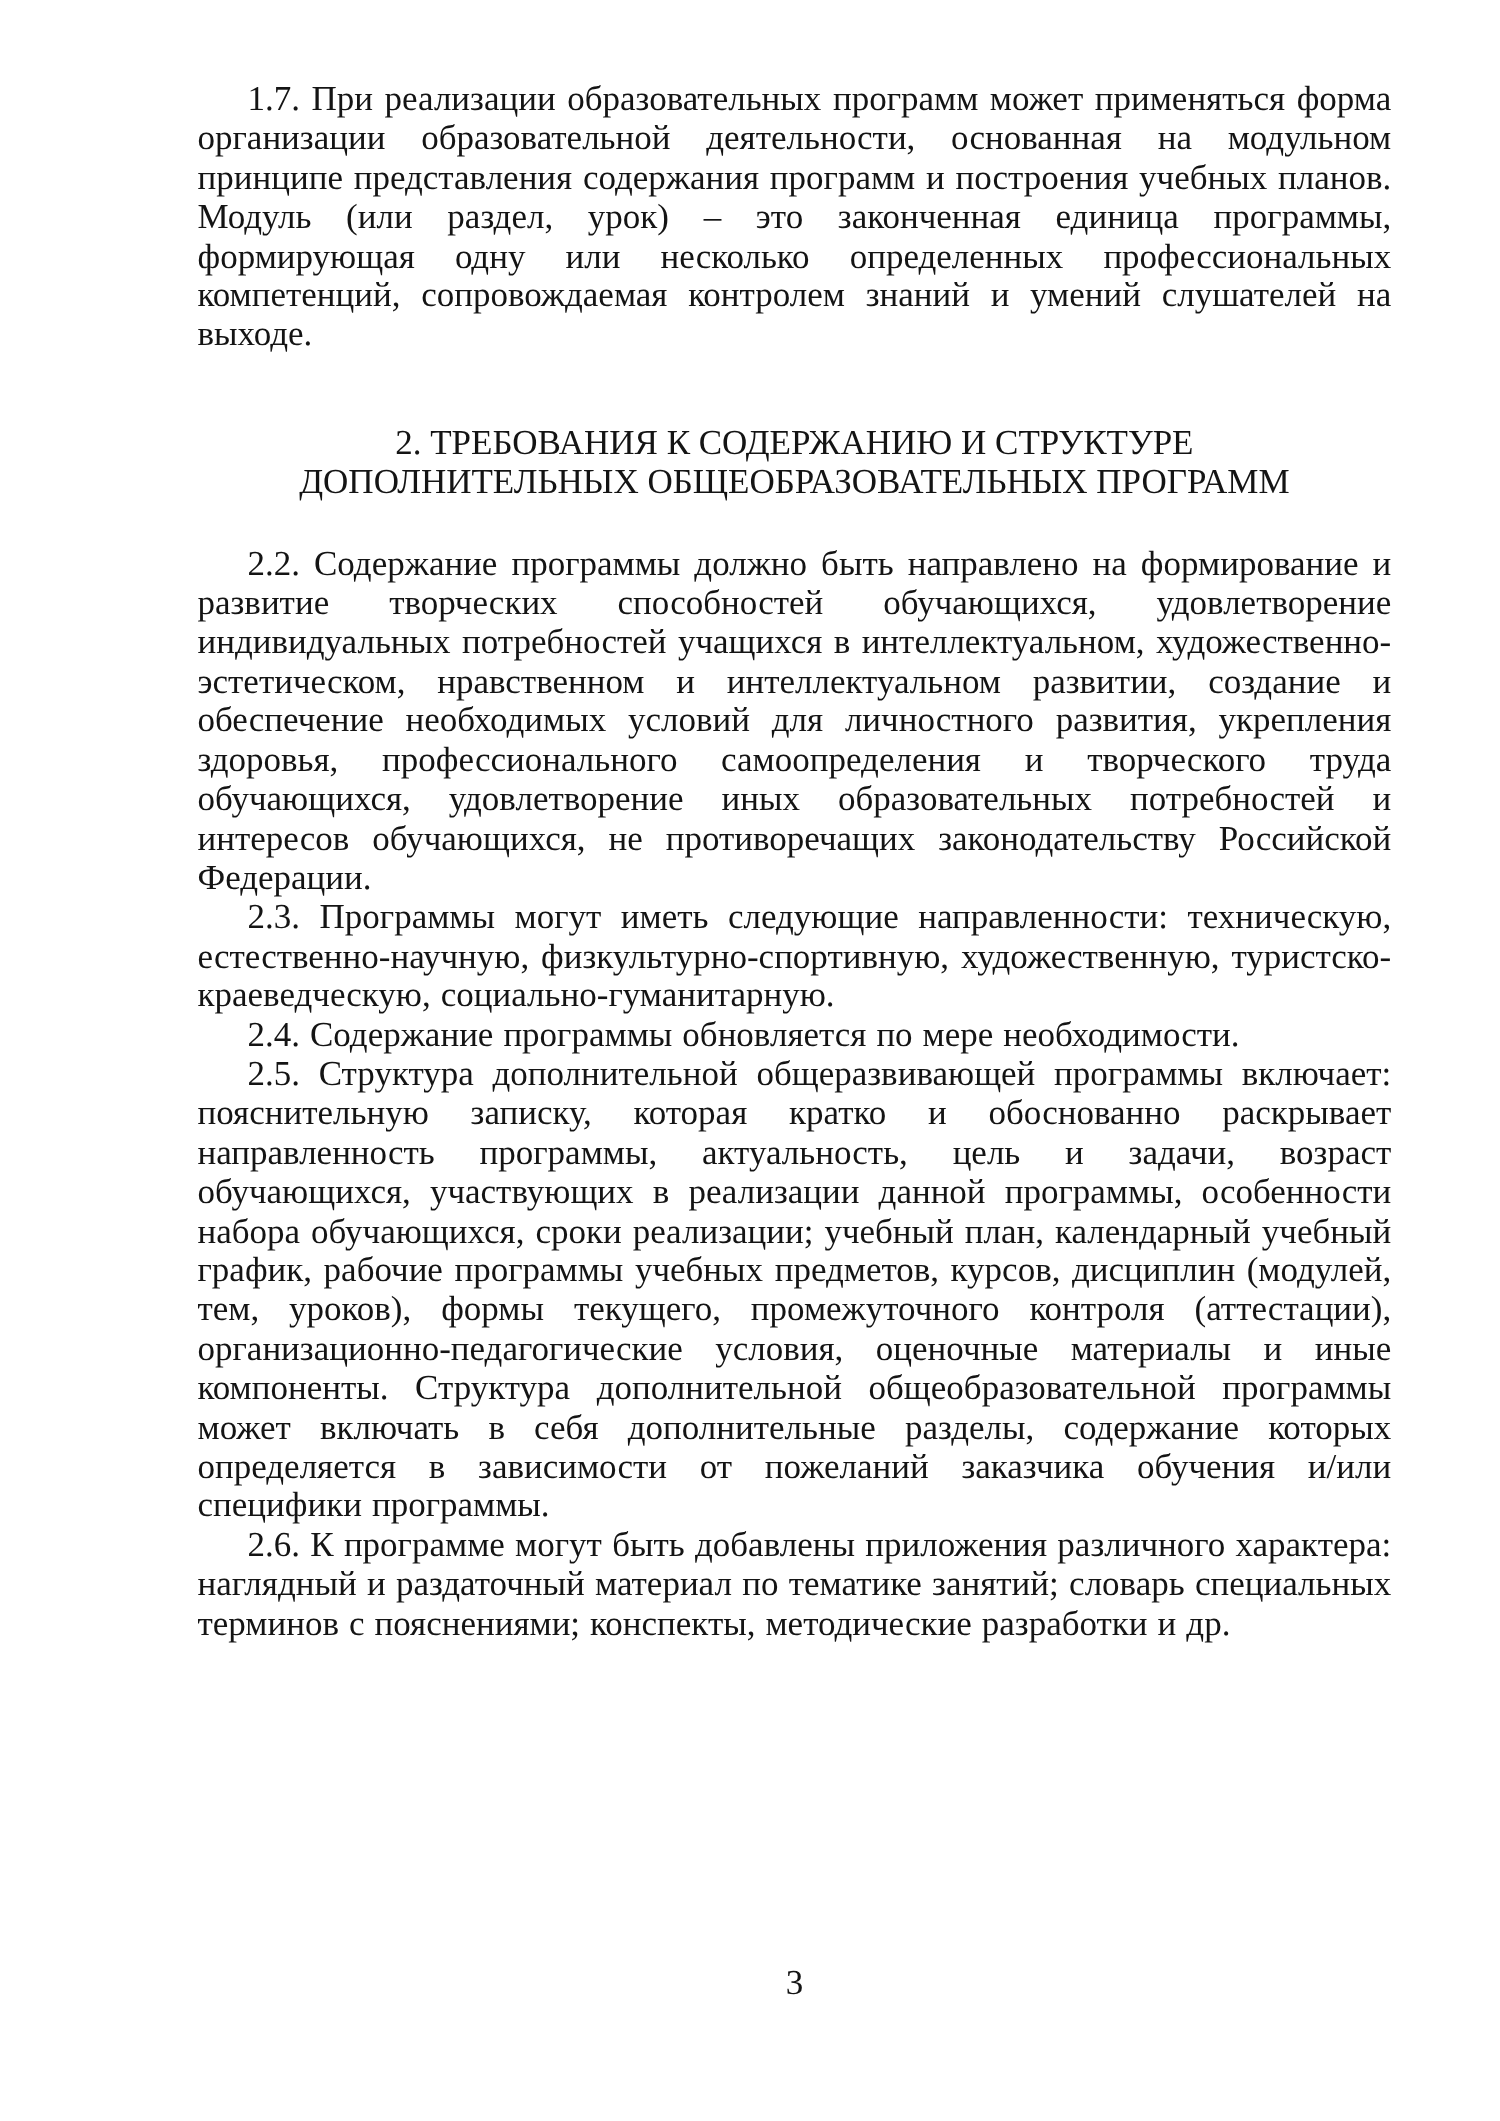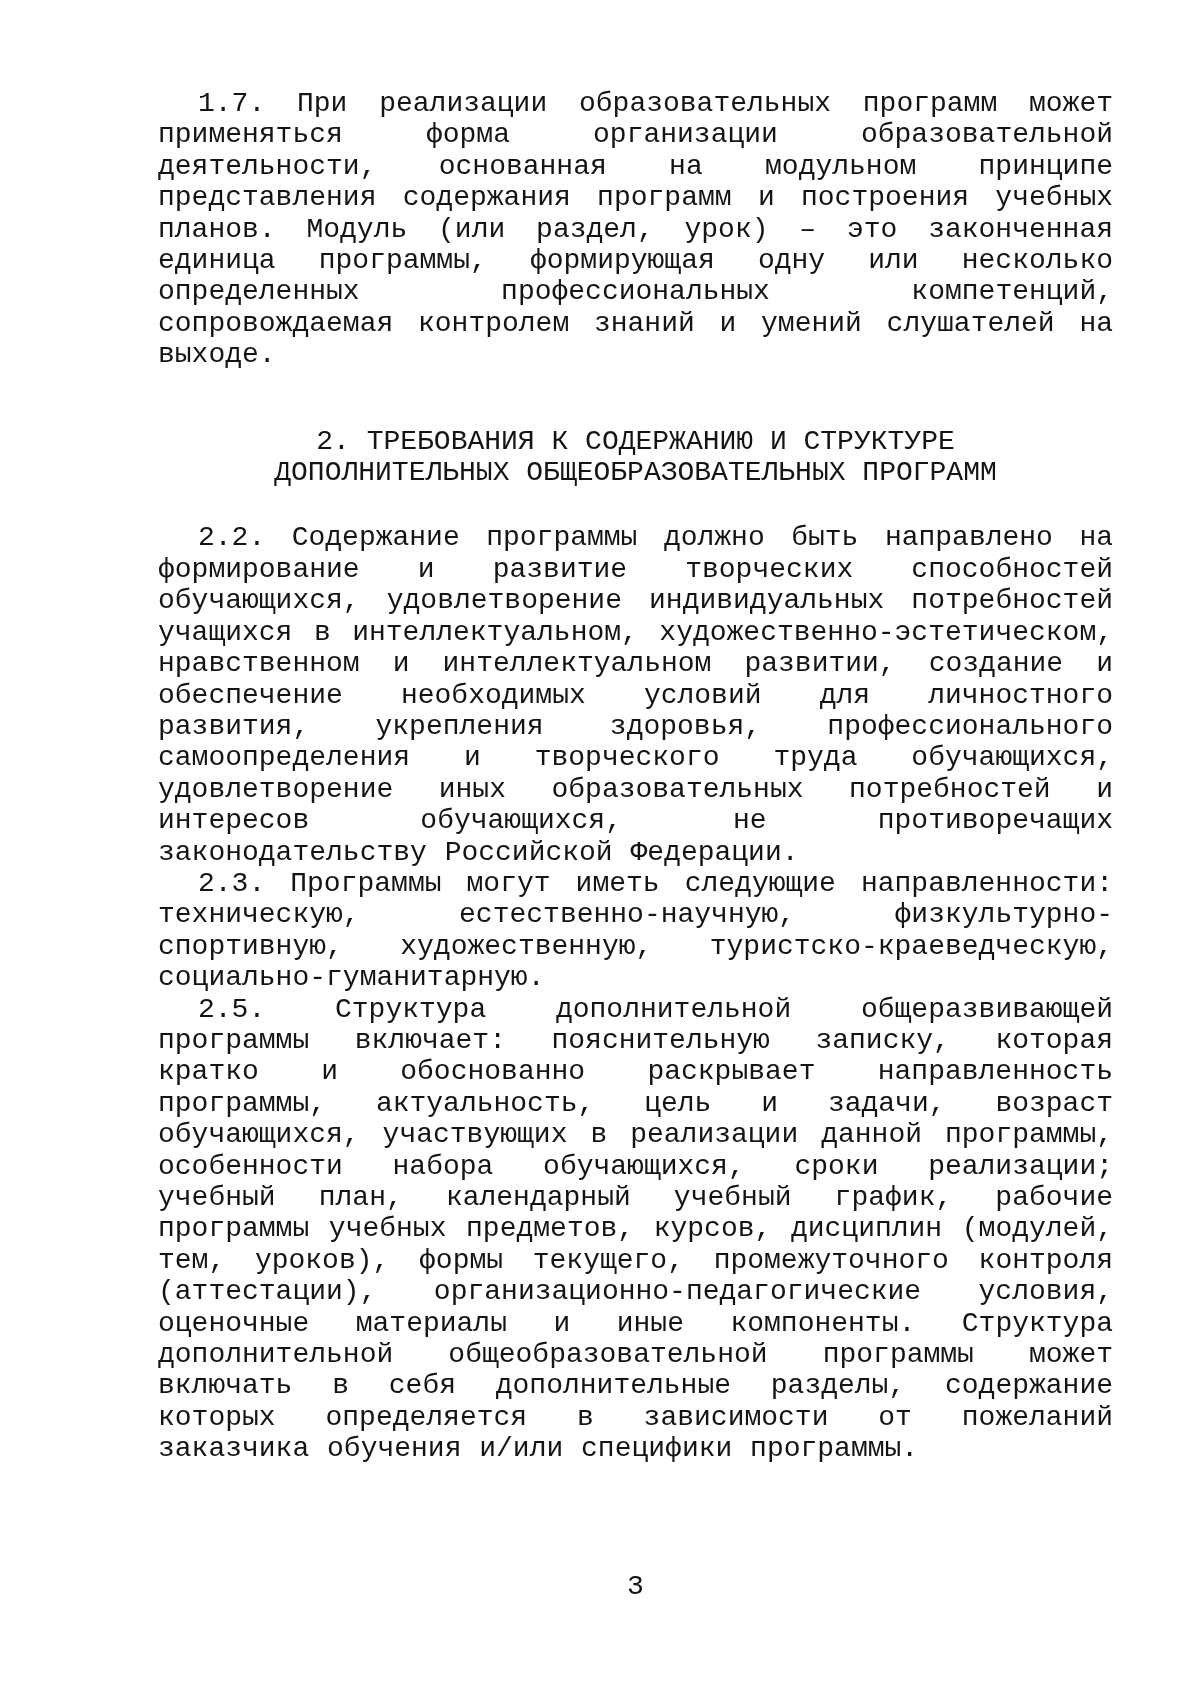--- a/index.html
+++ b/index.html
@@ -9,24 +9,24 @@
   }
 
   .page {
     position: relative;
     width: 1200px;
     height: 1697px;
     margin: 0 auto;
     box-sizing: border-box;
     background: var(--paper, #ffffff);
     color: var(--ink, #141414);
-    font-family: Liberation Mono, monospace;
+    font-family: Liberation Serif, serif;
     font-size: 28px;
     line-height: 31.4px;
-    padding: 88px 87px 0 158px;
+    padding: 64px 87px 0 158px;
     overflow: hidden;
     border-radius: 15px;
   }
 
   .para {
     margin: 0;
     text-indent: 40px;
     text-align: justify;
     word-spacing: 1px;
   }
@@ -61,19 +61,21 @@
   <h2 class="section-heading">
     <span class="heading-line">2. ТРЕБОВАНИЯ К СОДЕРЖАНИЮ И СТРУКТУРЕ</span>
     <span class="heading-line">ДОПОЛНИТЕЛЬНЫХ ОБЩЕОБРАЗОВАТЕЛЬНЫХ ПРОГРАММ</span>
   </h2>
 
 
   <p class="para">2.2. Содержание программы должно быть направлено на формирование и развитие творческих способностей обучающихся, удовлетворение индивидуальных потребностей учащихся в интеллектуальном, художественно-эстетическом, нравственном и интеллектуальном развитии, создание и обеспечение необходимых условий для личностного развития, укрепления здоровья, профессионального самоопределения и творческого труда обучающихся, удовлетворение иных образовательных потребностей и интересов обучающихся, не противоречащих законодательству Российской Федерации.</p>
 
   <p class="para">2.3. Программы могут иметь следующие направленности: техническую, естественно-научную, физкультурно-спортивную, художественную, туристско-краеведческую, социально-гуманитарную.</p>
 
+  <p class="para">2.4. Содержание программы обновляется по мере необходимости.</p>
 
   <p class="para">2.5. Структура дополнительной общеразвивающей программы включает: пояснительную записку, которая кратко и обоснованно раскрывает направленность программы, актуальность, цель и задачи, возраст обучающихся, участвующих в реализации данной программы, особенности набора обучающихся, сроки реализации; учебный план, календарный учебный график, рабочие программы учебных предметов, курсов, дисциплин (модулей, тем, уроков), формы текущего, промежуточного контроля (аттестации), организационно-педагогические условия, оценочные материалы и иные компоненты. Структура дополнительной общеобразовательной программы может включать в себя дополнительные разделы, содержание которых определяется в зависимости от пожеланий заказчика обучения и/или специфики программы.</p>
 
+  <p class="para">2.6. К программе могут быть добавлены приложения различного характера: наглядный и раздаточный материал по тематике занятий; словарь специальных терминов с пояснениями; конспекты, методические разработки и др.</p>
 
   <div class="page-footer">3</div>
 
 </div>
 
 </body></html>

